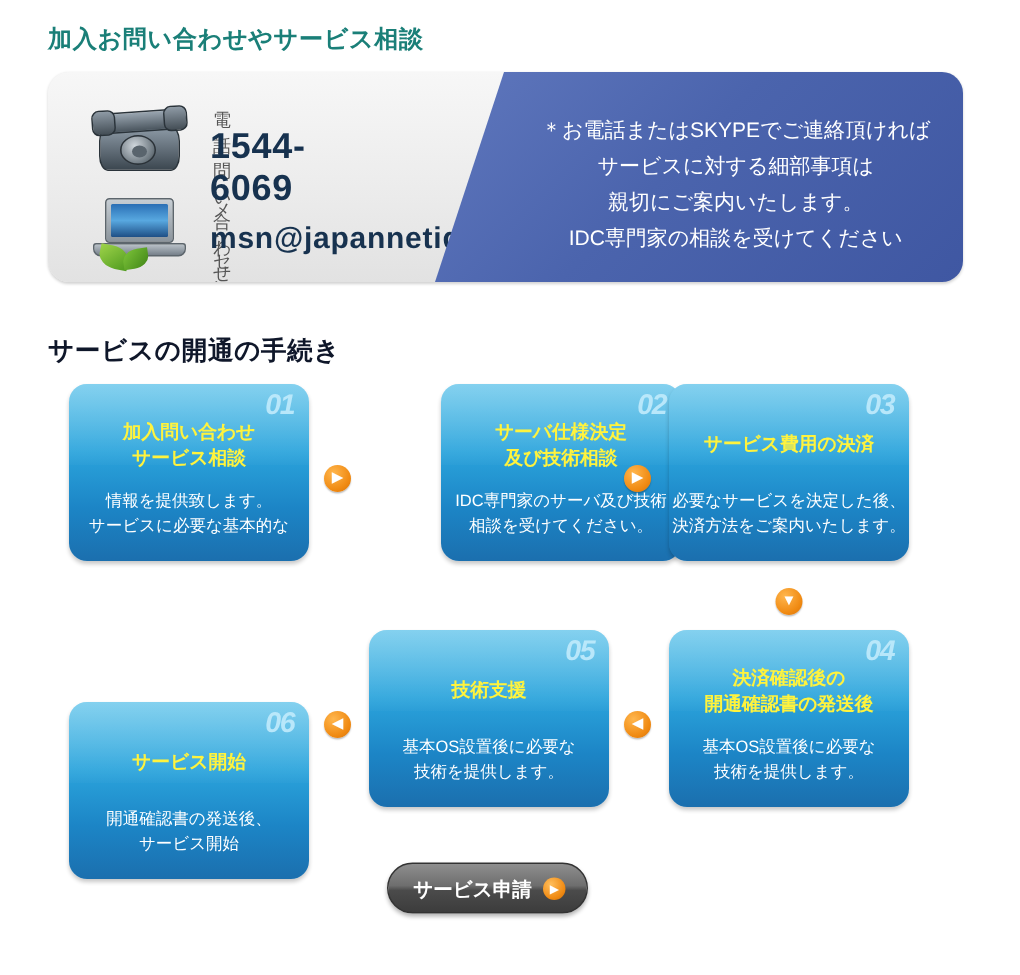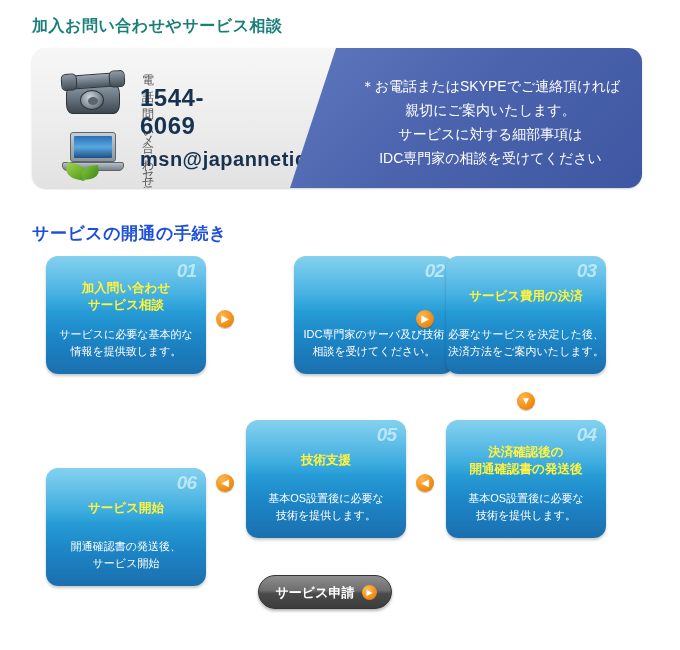--- a/index.html
+++ b/index.html
@@ -19,21 +19,21 @@
     color: #16827a;
     letter-spacing: 0.5px;
   }
   #heading-contact {
     position: absolute; left: 32px; top: 16px;
     color: #1a7f78;
     font-size: 16px;
   }
   #heading-steps {
     position: absolute; left: 32px; top: 222px;
-    color: #1d4ed8;
+    color: #0f172a;
     font-size: 17px;
   }
 
   
   .contact-banner {
     position: absolute;
     left: 32px; top: 48px;
     width: 610px; height: 140px;
     border-radius: 14px;
     overflow: hidden;
@@ -257,49 +257,53 @@
         </div>
         <div class="contact-label">メッセンジャー問い合わせ</div>
         <div class="contact-value small">msn@japannetidc.com</div>
       </div>
 
     </div>
 
     <div class="banner-right">
       <div class="right-text">
         <div>＊お電話またはSKYPEでご連絡頂ければ</div>
+        <div>サービスに対する細部事項は</div>
         <div>親切にご案内いたします。</div>
-        <div>サービスに対する細部事項は</div>
         <div>IDC専門家の相談を受けてください</div>
       </div>
     </div>
   </div>
 
   <div id="heading-steps" class="section-title">サービスの開通の手続き</div>
 
   <div class="steps">
 
     <div class="step-card" style="left:46px; top:0;">
       <div class="step-num">01</div>
       <div class="step-title two-line">
         <div>加入問い合わせ</div>
         <div>サービス相談</div>
       </div>
       <div class="step-desc">
+        <div>情報を提供致します。</div>
         <div>サービスに必要な基本的な</div>
-        <div>情報を提供致します。</div>
       </div>
     </div>
 
     <div class="arrow-btn" style="left:216px; top:54px;">
       <span>▶</span>
     </div>
 
     <div class="step-card" style="left:246px; top:0;margin-left:48px;">
       <div class="step-num">02</div>
+      <div class="step-title two-line">
+        <div>サーバ仕様決定</div>
+        <div>及び技術相談</div>
+      </div>
       <div class="step-desc">
         <div>IDC専門家のサーバ及び技術</div>
         <div>相談を受けてください。</div>
       </div>
     </div>
 
     <div class="arrow-btn" style="left:416px; top:54px;">
       <span>▶</span>
     </div>
 

